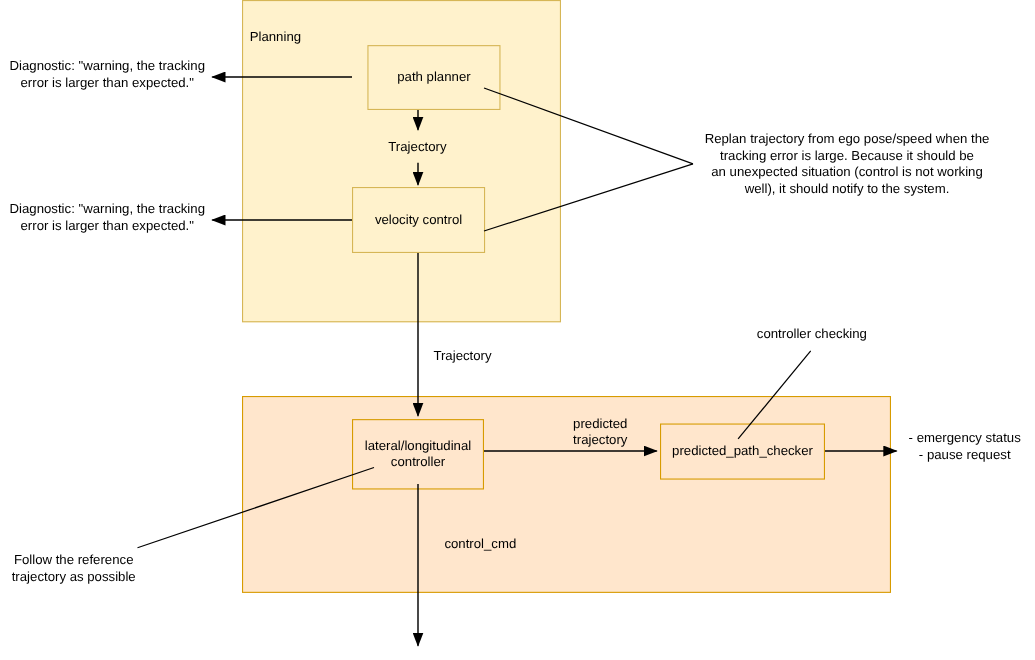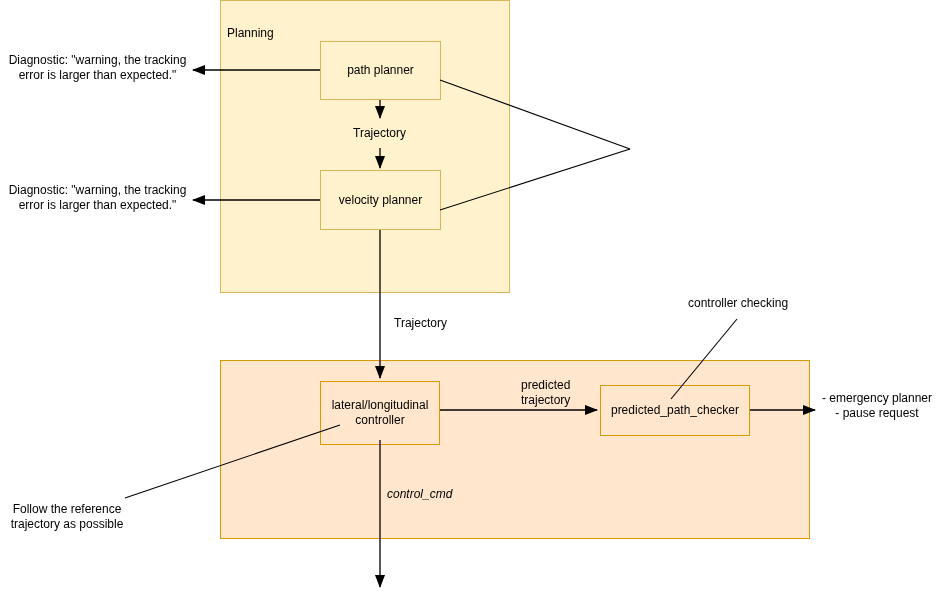--- a/index.html
+++ b/index.html
@@ -22,45 +22,49 @@
 </head>
 <body>
 
 <div class="canvas">
 
   <div class="container-box yellow" style="left:220px;top:0px;width:290px;height:293px;"></div>
   <div class="container-box orange" style="left:220px;top:360px;width:590px;height:179px;"></div>
 
   <div class="lbl" style="left:227px;top:26px;">Planning</div>
 
-  <div class="node yellow" style="left:320px;top:41px;width:121px;height:59px;">
+  <div class="node yellow" style="left:334px;top:41px;width:121px;height:59px;">
     <span>path planner</span>
   </div>
   <div class="node yellow" style="left:320px;top:170px;width:121px;height:60px;">
-    <span>velocity planner</span>
+    <span>velocity control</span>
   </div>
   <div class="node orange" style="left:320px;top:381px;width:120px;height:64px;">
     <span>lateral/longitudinal controller</span>
   </div>
   <div class="node orange" style="left:600px;top:385px;width:150px;height:51px;">
     <span>predicted_path_checker</span>
   </div>
 
   <div class="lbl t-center" style="left:5px;top:53px;width:185px;">Diagnostic: "warning, the tracking
 error is larger than expected."</div>
   <div class="lbl t-center" style="left:5px;top:183px;width:185px;">Diagnostic: "warning, the tracking
 error is larger than expected."</div>
   <div class="lbl" style="left:353px;top:126px;">Trajectory</div>
   <div class="lbl" style="left:394px;top:316px;">Trajectory</div>
+  <div class="lbl t-center" style="left:628px;top:119px;width:284px;">Replan trajectory from ego pose/speed when the
+tracking error is large. Because it should be
+an unexpected situation (control is not working
+well), it should notify to the system.</div>
   <div class="lbl" style="left:688px;top:296px;">controller checking</div>
   <div class="lbl t-left" style="left:489px;top:378px;margin-left:32px;">predicted
 trajectory</div>
-  <div class="lbl t-center" style="left:815px;top:391px;width:124px;">- emergency planner
+  <div class="lbl t-center" style="left:815px;top:391px;width:124px;">- emergency status
 - pause request</div>
-  <div class="lbl" style="left:387px;top:487px;font-style:italic;">control_cmd</div>
+  <div class="lbl" style="left:404px;top:487px;">control_cmd</div>
   <div class="lbl t-center" style="left:5px;top:502px;width:124px;">Follow the reference
 trajectory as possible</div>
 
   <svg class="edges" width="941" height="600" viewBox="0 0 941 600">
     <defs>
       <marker id="arrow" markerUnits="userSpaceOnUse" markerWidth="13" markerHeight="10" refX="12" refY="5" orient="auto">
         <path d="M0,0 L13,5 L0,10 Z" fill="#000000"></path>
       </marker>
     </defs>
 

